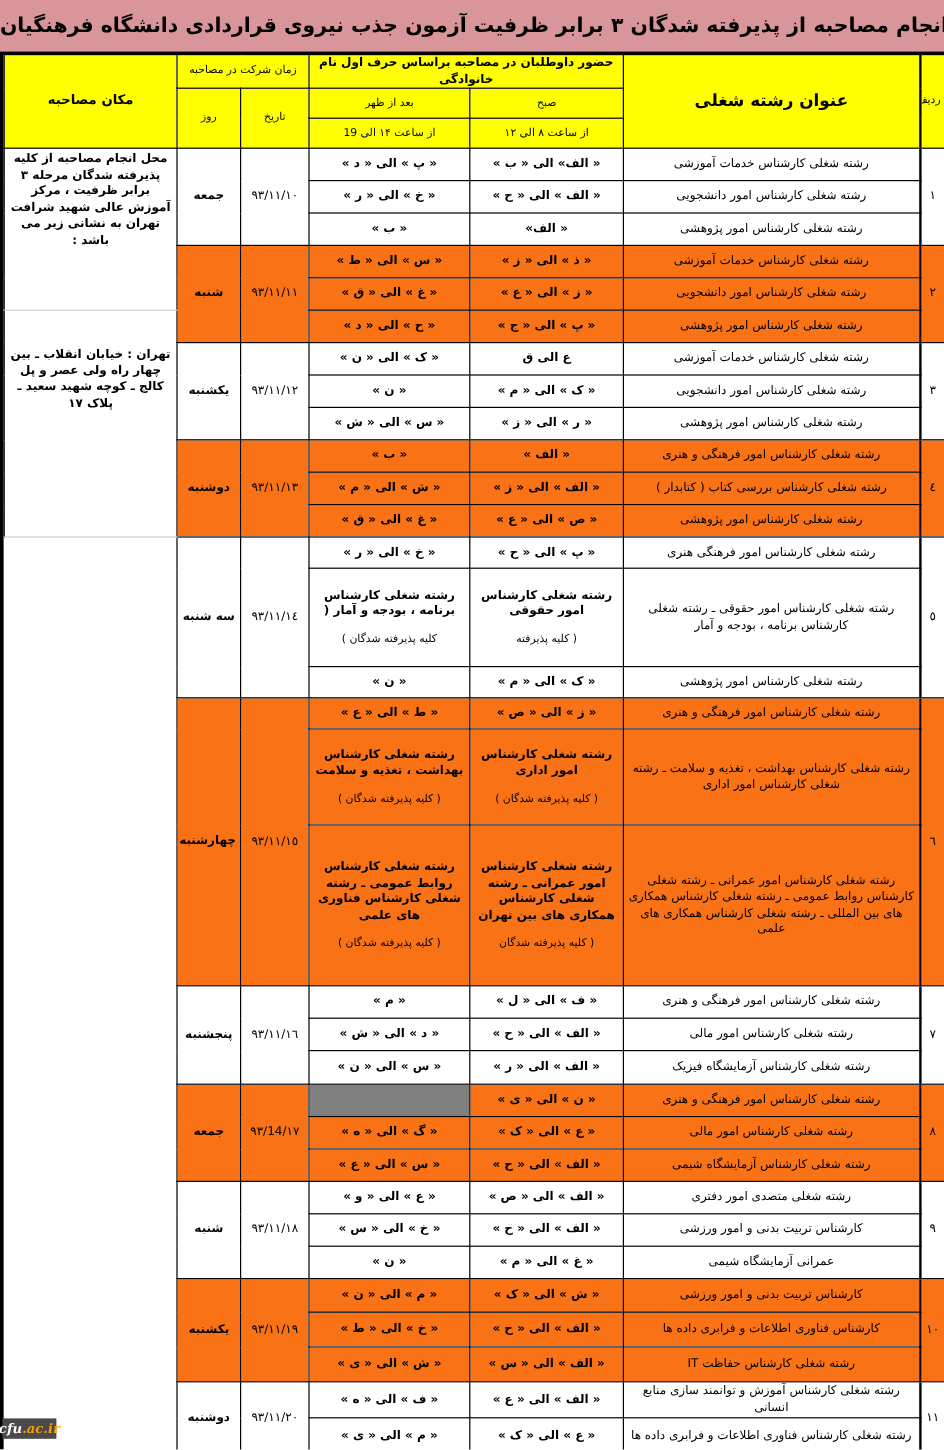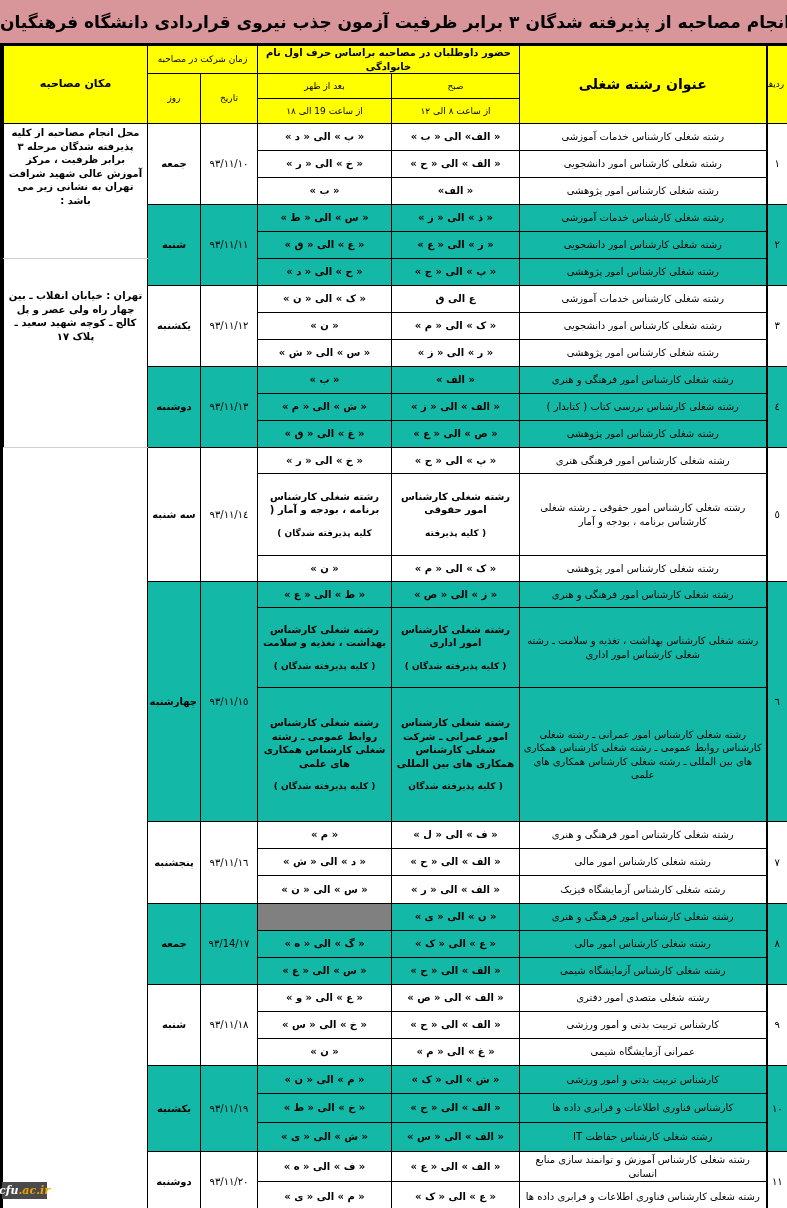--- a/index.html
+++ b/index.html
@@ -23,25 +23,25 @@
   table.sched td {
     border: 1px solid #000; text-align: center; vertical-align: middle;
     font-size: 10px; line-height: 1.35; color: #000; overflow: hidden;
     padding: 0 3px;
   }
   .hdr td { background: #ffff00; }
   .hdr .big { font-size: 14px; font-weight: bold; }
   .hdr .mid { font-size: 10px; font-weight: bold; }
   .hdr .small { font-size: 9px; }
   .rownum { font-size: 12px; border-left: 2px solid #000 !important; }
-  .pink td.fill { background: #14b8a6; }
+  .pink td.fill { background: #f97316; }
   .white td.fill { background: #ffffff; }
   .letters { font-size: 11px; font-weight: bold; }
   .multi { font-size: 11px; font-weight: bold; line-height: 1.9; }
-  .multi .note { font-weight: bold; font-size: 9px; margin-top: 10px; }
+  .multi .note { font-weight: normal; font-size: 9px; margin-top: 10px; }
   .job { font-size: 9.5px; margin-top: 21px; }
   .job-multi { font-size: 9.5px; line-height: 2.2; }
   .date { font-size: 12px; margin-left: 40px; }
   .day { font-size: 10px; font-weight: bold; }
   .gray { background: #808080 !important; }
   .loc-top { color: #c00000; font-size: 10px; font-weight: bold; line-height: 2.45; vertical-align: top !important; padding-top: 2px !important; border-bottom: 1px solid #d0d0d0 !important; }
   .loc-addr { font-size: 10px; font-weight: bold; line-height: 2.2; vertical-align: top !important; padding-top: 30px !important; border-top: none !important; border-bottom: 1px solid #d0d0d0 !important; }
   .loc-empty { border: none !important; border-right: 1px solid #000 !important; background: #fff; }
   .left-edge { position: absolute; left: 0; top: 45px; width: 3px; height: 1163px; background: #000; }
 
@@ -78,21 +78,21 @@
         <td rowspan="3" class="mid" style="font-size:11px">مکان مصاحبه</td>
       </tr>
       <tr class="hdr" style="height:25px">
         <td class="small">صبح</td>
         <td class="small">بعد از ظهر</td>
         <td rowspan="2" class="small">تاریخ</td>
         <td rowspan="2" class="small">روز</td>
       </tr>
       <tr class="hdr" style="height:25px">
         <td class="small">از ساعت ۸ الی ۱۲</td>
-        <td class="small">از ساعت 19 الی ۱۸</td>
+        <td class="small">از ساعت ۱۴ الی 19</td>
       </tr>
     <tr class="white" style="height: 27px;">
           <td class="rownum fill" rowspan="3">۱</td>
           <td class="fill job">رشته شغلی کارشناس خدمات آموزشی</td>
           <td class="fill letters">« الف» الی « ب »</td>
           <td class="fill letters">« پ » الی « د »</td>
           <td class="fill date" rowspan="3">۹۳/۱۱/۱۰</td>
           <td class="fill day" rowspan="3">جمعه</td>
           <td class="loc-top" rowspan="5">محل انجام مصاحبه از کلیه پذیرفته شدگان مرحله ۳ برابر ظرفیت ، مرکز آموزش عالی شهید شرافت تهران به نشانی زیر می باشد :</td>
         </tr>
@@ -205,25 +205,25 @@
           </td>
           <td class="fill multi">
             <div>رشته شغلی کارشناس بهداشت ، تغذیه و سلامت</div>
             <div class="note">( کلیه پذیرفته شدگان )</div>
           </td>
           <td class="loc-empty"></td>
         </tr>
         <tr class="pink" style="height: 134px;">
           <td class="fill job-multi">رشته شغلی کارشناس امور عمرانی ـ رشته شغلی کارشناس روابط عمومی ـ رشته شغلی کارشناس همکاری های بین المللی ـ رشته شغلی کارشناس همکاری های علمی</td>
           <td class="fill multi">
-            <div>رشته شغلی کارشناس امور عمرانی ـ شرکت شغلی کارشناس همکاری های بین المللی</div>
+            <div>رشته شغلی کارشناس امور عمرانی ـ رشته شغلی کارشناس همکاری های بین تهران</div>
             <div class="note">( کلیه پذیرفته شدگان</div>
           </td>
           <td class="fill multi">
-            <div>رشته شغلی کارشناس روابط عمومی ـ رشته شغلی کارشناس همکاری های علمی</div>
+            <div>رشته شغلی کارشناس روابط عمومی ـ رشته شغلی کارشناس فناوری های علمی</div>
             <div class="note">( کلیه پذیرفته شدگان )</div>
           </td>
           <td class="loc-empty"></td>
         </tr>
         <tr class="white" style="height: 27px;">
           <td class="rownum fill" rowspan="3">۷</td>
           <td class="fill job">رشته شغلی کارشناس امور فرهنگی و هنری</td>
           <td class="fill letters">« ف » الی « ل »</td>
           <td class="fill letters">« م »</td>
           <td class="fill date" rowspan="3">۹۳/۱۱/۱٦</td>

